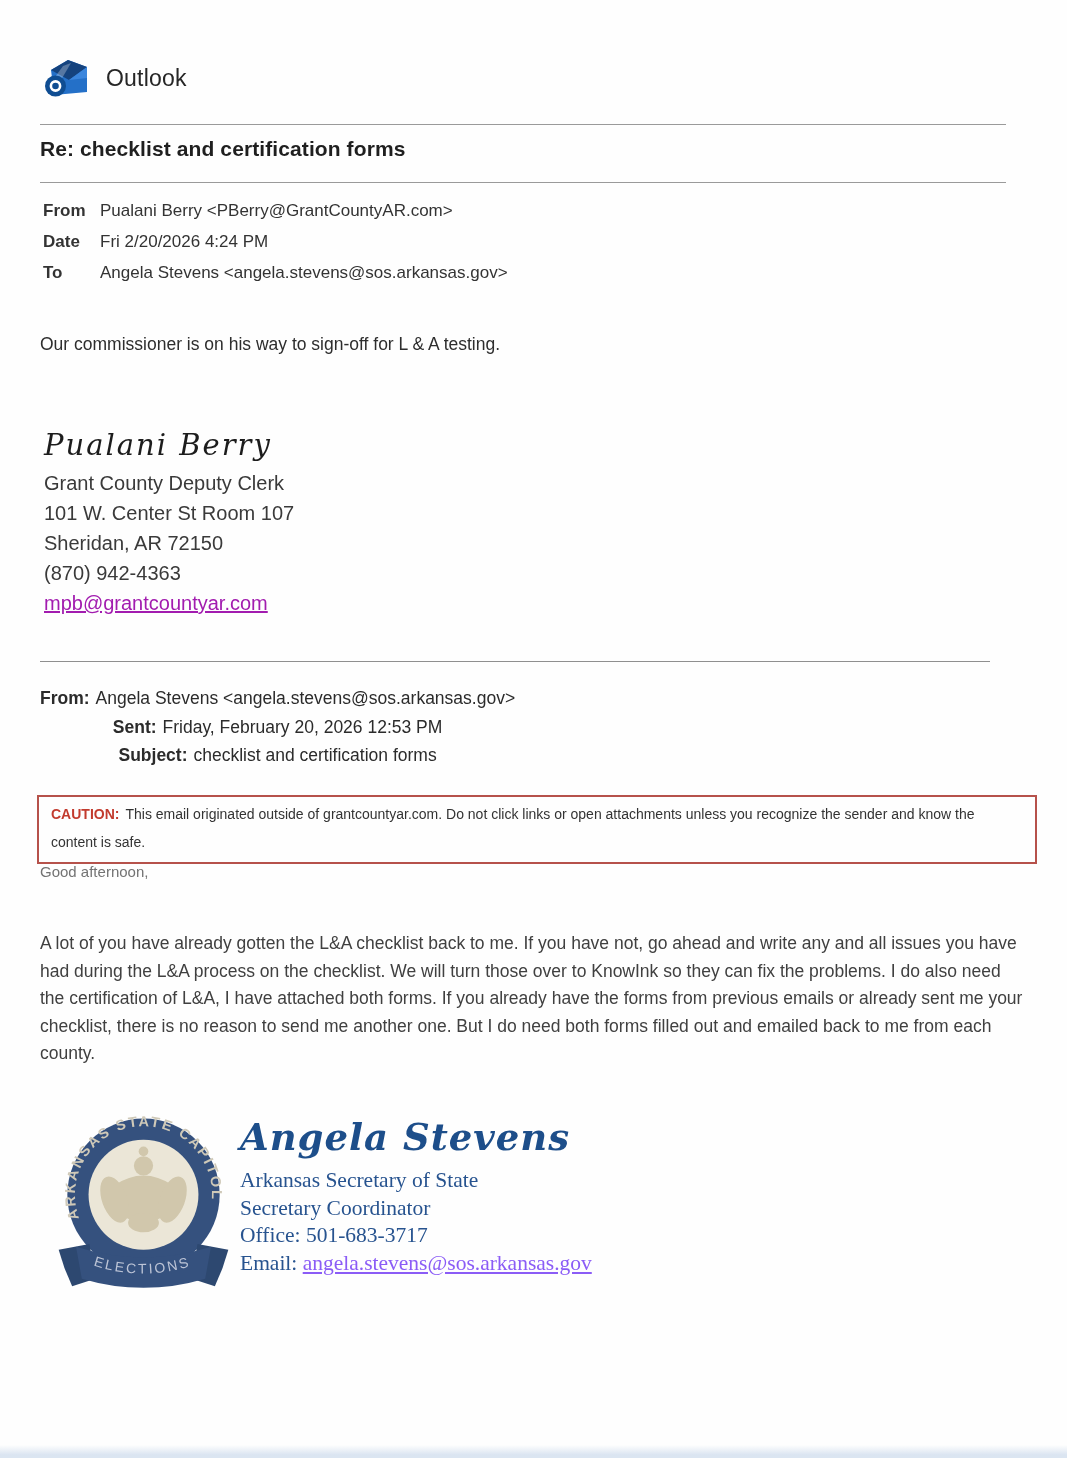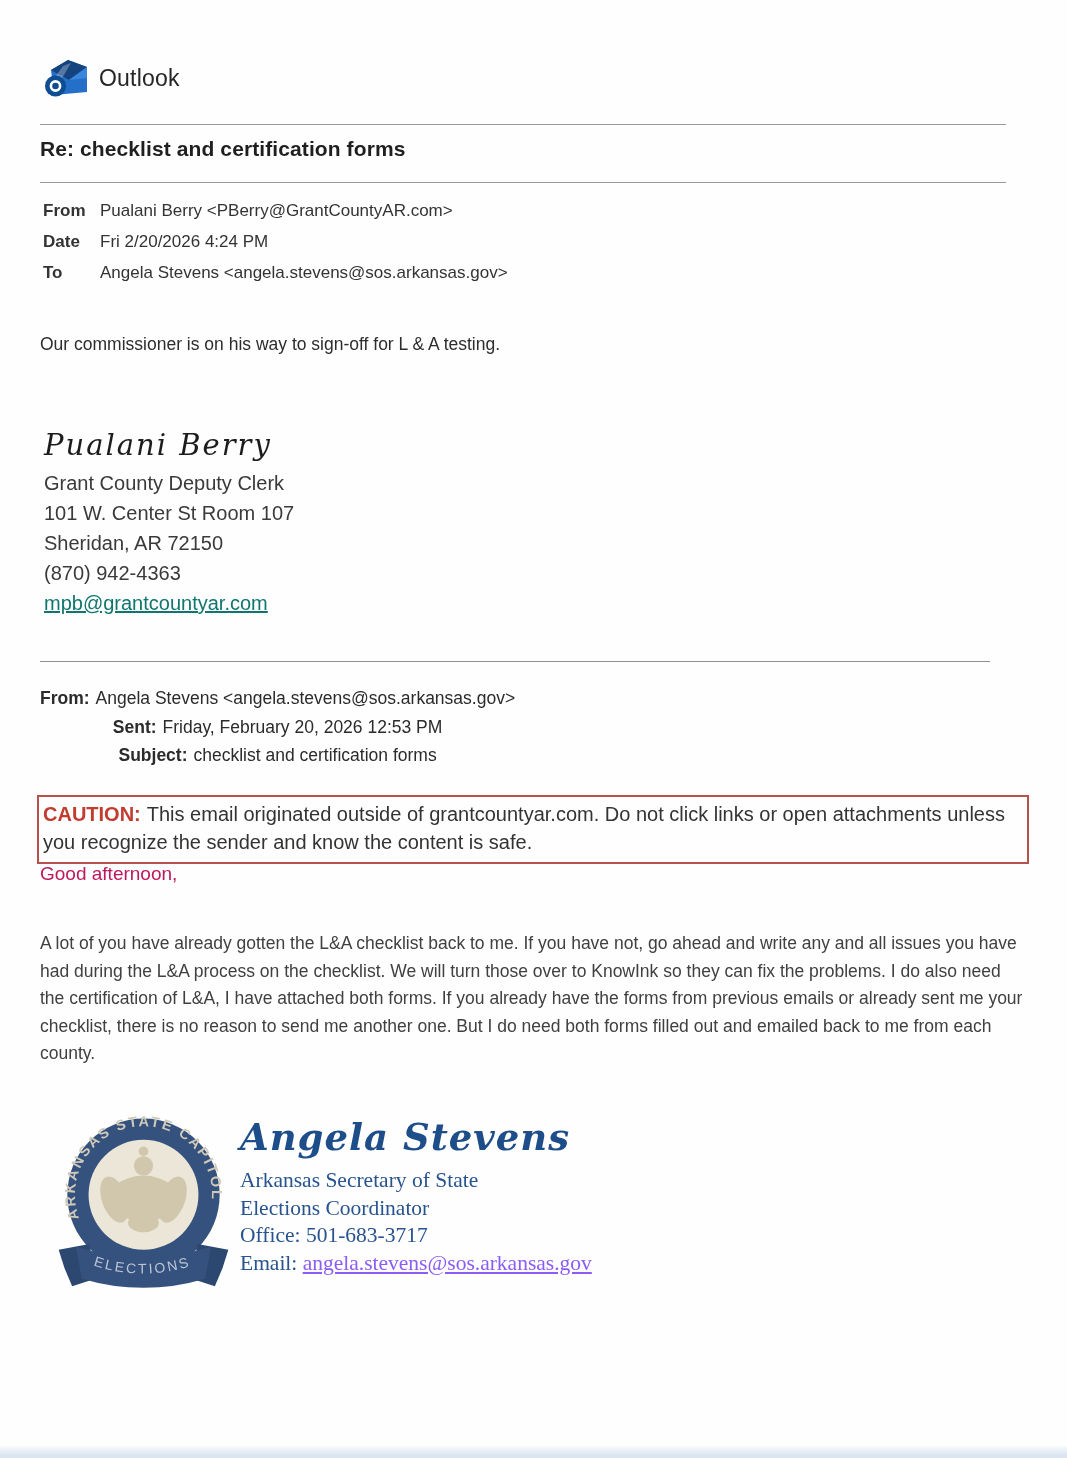--- a/index.html
+++ b/index.html
@@ -8,54 +8,54 @@
     font-family:"Liberation Sans",sans-serif;color:#2e2e2e;overflow:hidden;
     margin:0 auto;
   }
   .abs{position:absolute;}
   .divider{position:absolute;left:40px;height:1px;background:#9a9a9a;}
   #divider-1{top:124px;width:966px;}
   #divider-2{top:182px;width:966px;}
   #divider-3{top:661px;width:950px;background:#8f8f8f;}
 
   
-  .topbar{left:44px;top:57px;display:flex;align-items:center;gap:9px;}
+  .topbar{left:44px;top:57px;display:flex;align-items:center;gap:16px;}
   .outlook-label{font-size:23px;color:#262626;letter-spacing:.2px;}
 
   
   .subject{left:40px;top:137px;font-size:21px;font-weight:600;color:#1f1f1f;letter-spacing:.1px;}
 
   
   .headers{left:43px;top:195px;font-size:17px;}
   .hdr-row{display:grid;grid-template-columns:57px auto;line-height:31px;}
   .hdr-label{font-weight:700;color:#333;}
   .hdr-value{color:#333;}
 
   .body-line{left:40px;top:334px;font-size:17.5px;color:#2d2d2d;}
 
   
   .script-black{
     left:44px;top:428px;font-family:"DejaVu Serif",serif;font-style:italic;
     font-size:29px;color:#1c1c1c;letter-spacing:2px;
   }
   .sig-block{left:44px;top:468px;font-size:20px;line-height:30px;color:#3a3a3a;}
-  .link-gray{color:#0f766e;text-decoration:underline;cursor:pointer;}
+  .link-gray{color:#a21caf;text-decoration:underline;cursor:pointer;}
 
   
   .quoted-headers{left:40px;top:684px;font-size:17.5px;line-height:28.5px;color:#2b2b2b;text-align:center;}
   .q-label{font-weight:700;margin-right:6px;}
 
   
   .caution{
     left:37px;top:795px;width:972px;border:2px solid #b6524b;
-    padding:3px 12px 6px 4px;font-size:20px;line-height:28px;color:#333;
+    padding:3px 12px 6px 12px;font-size:14px;line-height:28px;color:#333;
   }
   .caution-label{font-weight:700;color:#c23b2e;margin-right:6px;}
 
-  .greeting{left:40px;top:863px;font-size:19px;color:#be185d;}
+  .greeting{left:40px;top:863px;font-size:15px;color:#737373;}
 
   .paragraph{
     left:40px;top:910px;width:988px;font-size:17.5px;line-height:27.5px;color:#404040;margin-top:20px;
   }
 
   
   .seal{left:46px;top:1108px;}
   .footer-text{left:240px;top:1112px;}
   .script-blue{
     font-family:"DejaVu Serif",serif;font-style:italic;font-weight:700;
@@ -166,21 +166,21 @@
       <text font-size="14.5" letter-spacing="2.4" fill="#bcc4d6" font-family="Liberation Sans, sans-serif">
         <textPath href="#bannerArc" startOffset="4">ELECTIONS</textPath>
       </text>
     </svg>
   </div>
 
   <div class="abs footer-text">
     <div class="script-blue">Angela Stevens</div>
     <div class="serif-block">
       <div>Arkansas Secretary of State</div>
-      <div>Elections Coordinator</div>
+      <div>Secretary Coordinator</div>
       <div>
         <span>Office:</span>
         <span>501-683-3717</span>
       </div>
       <div>
         <span>Email:</span>
         <span class="link-blue">angela.stevens@sos.arkansas.gov</span>
       </div>
     </div>
   </div>

